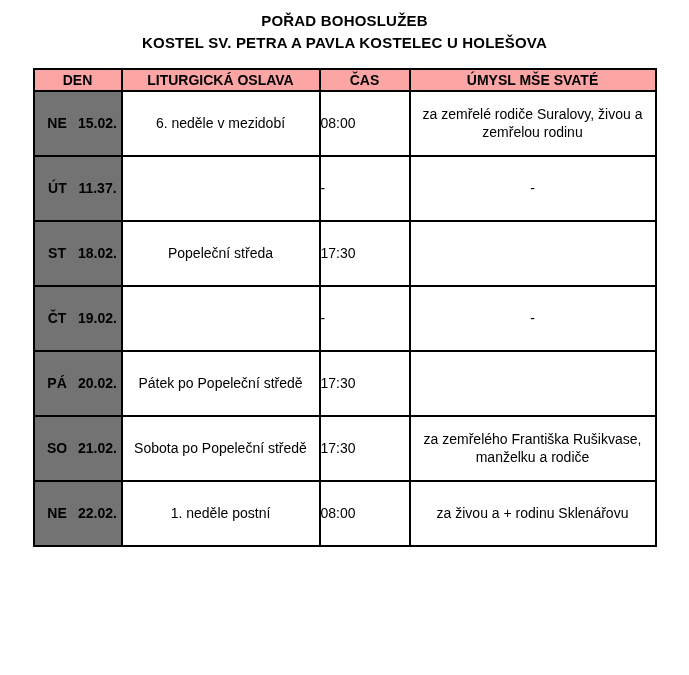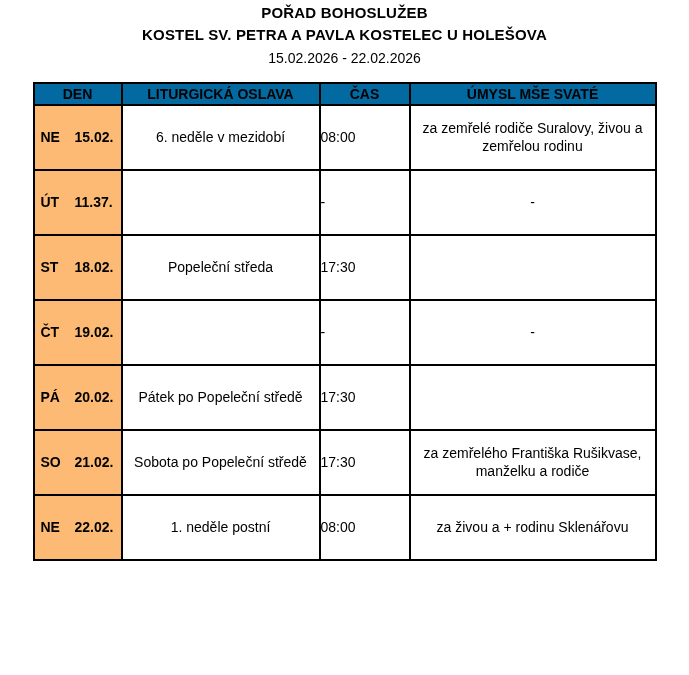--- a/index.html
+++ b/index.html
@@ -6,21 +6,21 @@
   html, body {
     width: 689px;
     height: 675px;
     background: #ffffff;
     font-family: "Liberation Sans", sans-serif;
     color: #000000;
   }
   .page {
     width: 689px;
     height: 675px;
-    padding-top: 2px;
+    padding-top: 10px;
   }
   .titles {
     text-align: center;
     line-height: 1.45;
   }
   .title-main {
     font-size: 15px;
     font-weight: bold;
     letter-spacing: 0.2px;
   }
@@ -40,35 +40,36 @@
     width: 622px;
     table-layout: fixed;
   }
   table.schedule th,
   table.schedule td {
     border: 2px solid #000000;
     font-size: 14px;
     vertical-align: middle;
   }
   table.schedule th {
-    background: #0369a1;
+    background: #fca5a5;
     font-weight: bold;
     height: 22px;
     text-align: center;
     font-size: 14px;
   }
   .col-day   { width: 88px;  }
   .col-cel   { width: 198px; }
   .col-time  { width: 90px;  }
   .col-int   { width: 246px; }
   td.day-cell {
-    background: #fdba74;
+    background: #737373;
     font-weight: bold;
     padding-left: 6px;
     white-space: nowrap;
+    text-align: center;
   }
   td.day-cell .day-abbr { display: inline-block; min-width: 26px; }
   td.day-cell .day-date { display: inline-block; margin-left: 8px; }
   td.cel-cell, td.int-cell {
     text-align: center;
     padding: 4px 6px;
     line-height: 1.3;
   }
   td.time-cell {
     text-align: left;
@@ -76,21 +77,20 @@
   tr.data-row { height: 65px; }
 </style>
 </head>
 <body>
 
 <div class="page">
 
   <div class="titles">
     <div class="title-main">POŘAD BOHOSLUŽEB</div>
     <div class="title-sub">KOSTEL SV. PETRA A PAVLA KOSTELEC U HOLEŠOVA</div>
-    <div class="title-dates">15.02.2026 - 22.02.2026</div>
   </div>
 
   <table class="schedule">
     <colgroup>
       <col class="col-day">
         <col class="col-cel">
         <col class="col-time">
         <col class="col-int">
     </colgroup>
     <thead>

